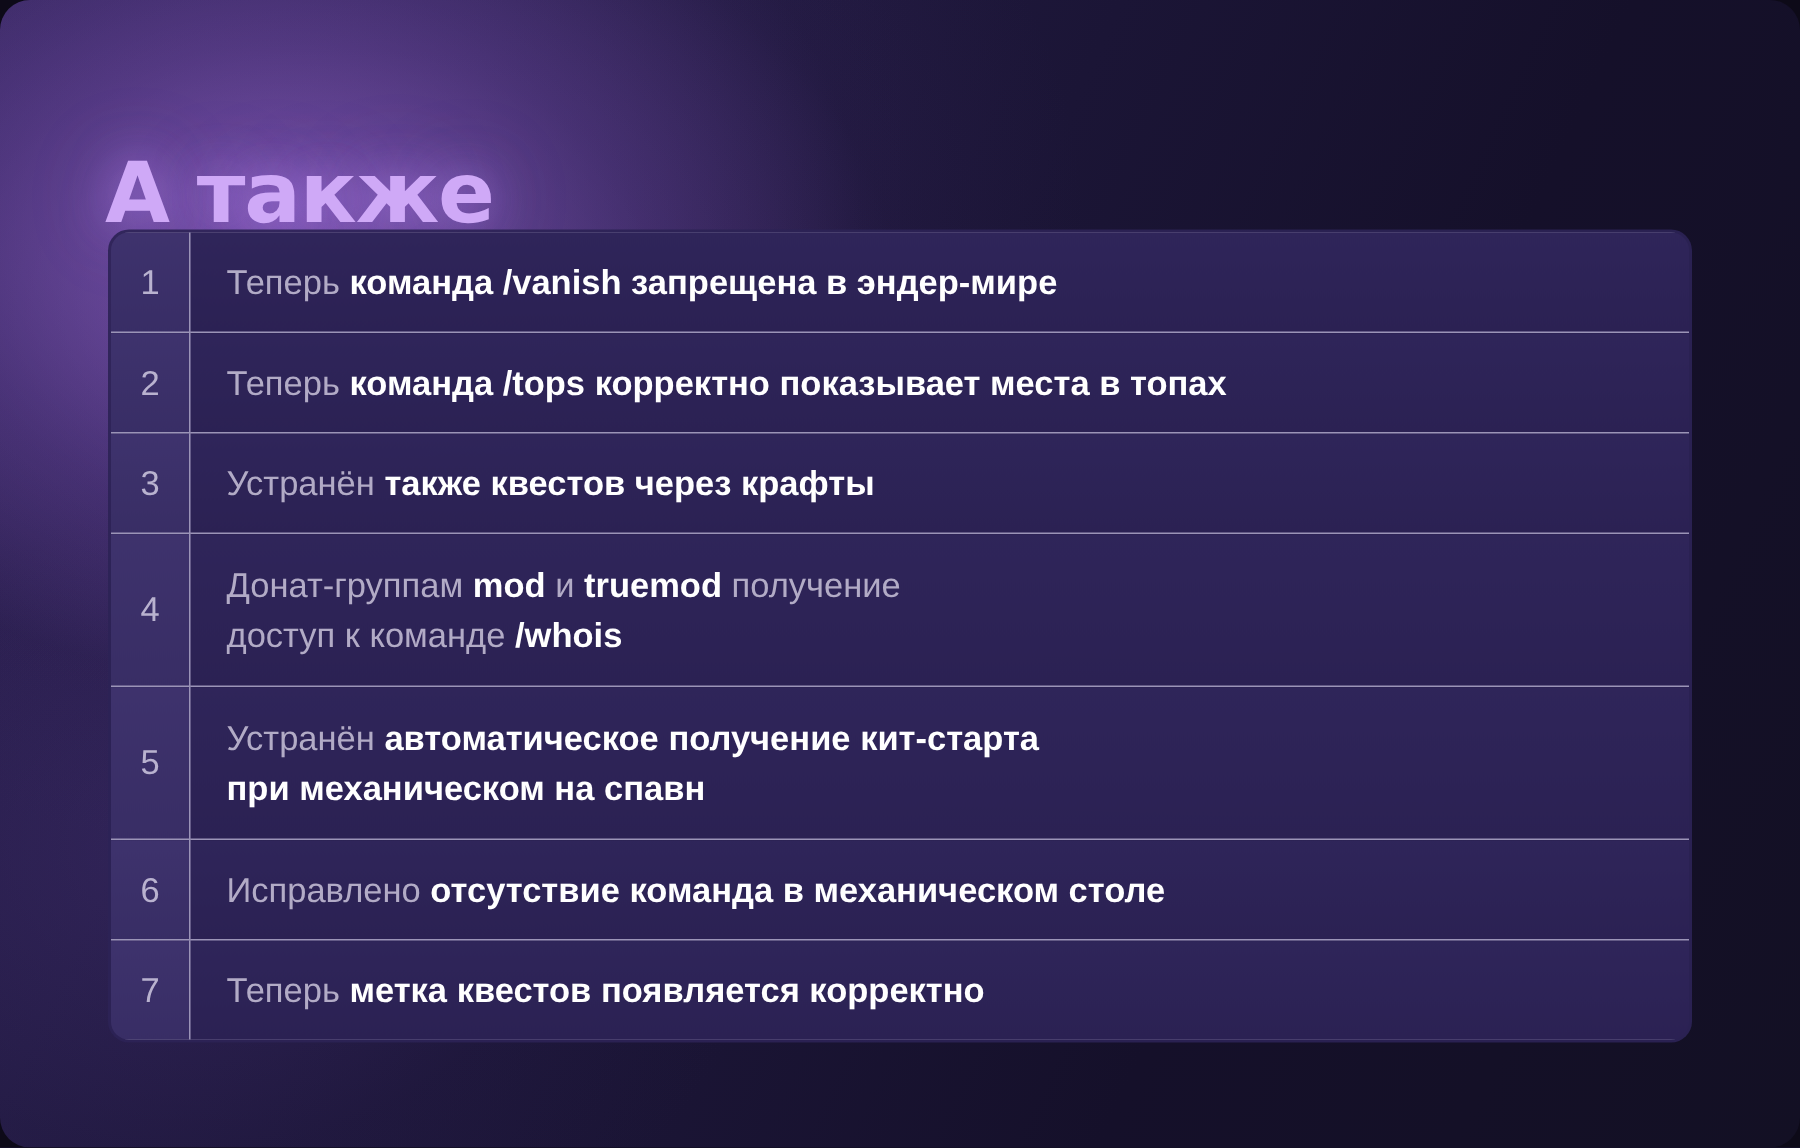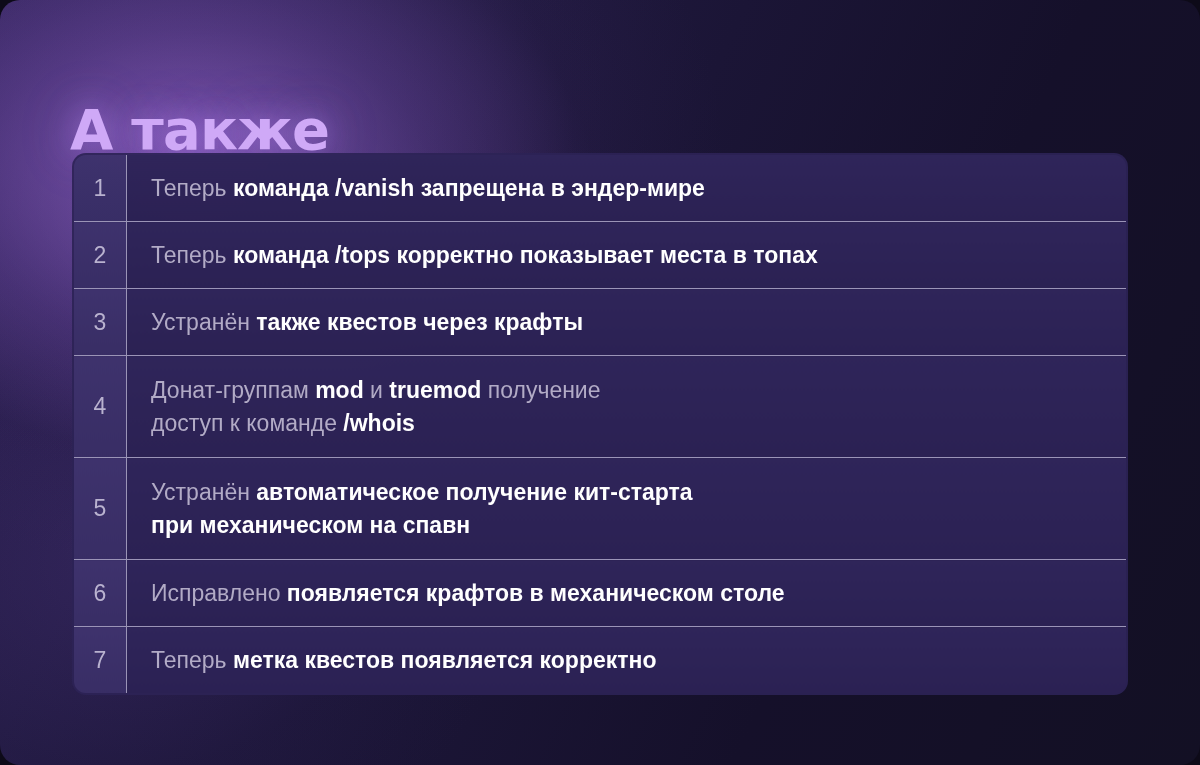--- a/index.html
+++ b/index.html
@@ -156,21 +156,21 @@
               <div class="cell-inner">
                 <div><span>Устранён </span><b>автоматическое получение кит-старта</b></div>
                 <div><b>при механическом на спавн</b></div>
               </div>
             </td>
           </tr>
           <tr>
             <td class="num-cell">6</td>
             <td class="text-cell">
               <div class="cell-inner">
-                <div><span>Исправлено </span><b>появляется крафтов в механическом столе</b></div>
+                <div><span>Исправлено </span><b>отсутствие команда в механическом столе</b></div>
               </div>
             </td>
           </tr>
           <tr>
             <td class="num-cell">7</td>
             <td class="text-cell">
               <div class="cell-inner">
                 <div><span>Теперь </span><b>метка квестов появляется корректно</b></div>
               </div>
             </td>

